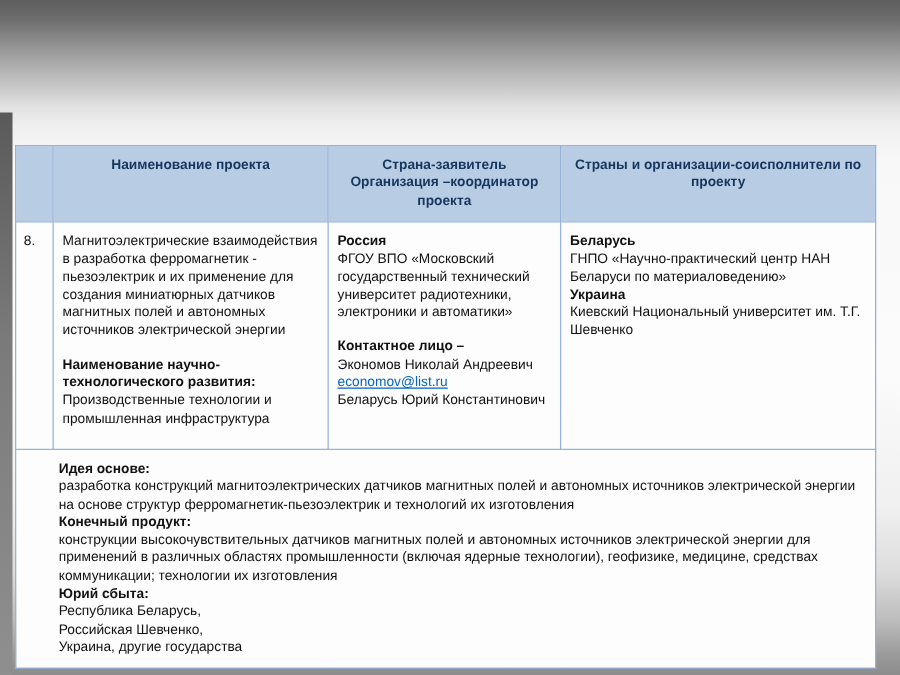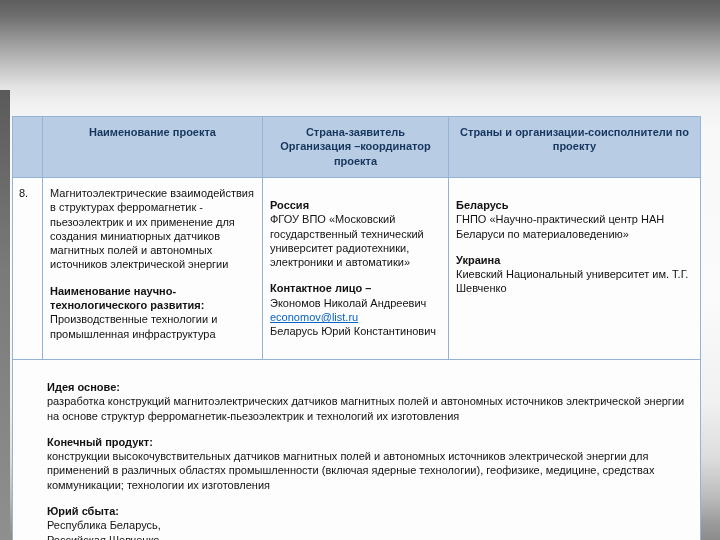--- a/index.html
+++ b/index.html
@@ -38,22 +38,22 @@
     background:var(--header-bg, #b8cce4);
     color:var(--header-text, #17365d);
     font-weight:bold;
     text-align:center;
     height:44px;
   }
   .body-row td{height:165px;background:#fdfdfd;}
   td.num{padding-left:6px;}
   td.bottom{height:158px;padding-left:34px;background:#fdfdfd;}
   p{margin:0;}
-  .b{font-weight:bold;margin-top:12px;}
-  .gap{}
+  .b{font-weight:bold;}
+  .gap{margin-top:13px;}
   .pre{white-space:pre-line;}
   a.email{color:var(--link, #0563c1);text-decoration:underline;cursor:pointer;}
 </style>
 </head>
 <body>
 
 <div class="slide">
   <div class="left-strip"></div>
 
   <div class="table-wrap">
@@ -71,21 +71,21 @@
           <th class="pre">Страна-заявитель
 Организация –координатор
 проекта</th>
           <th>Страны и организации-соисполнители по проекту</th>
         </tr>
       </thead>
       <tbody>
         <tr class="body-row">
           <td class="num">8.</td>
           <td>
-            <p>Магнитоэлектрические взаимодействия в структурах ферромагнетик - пьезоэлектрик и их применение для создания миниатюрных датчиков магнитных полей и автономных источников электрической энергии</p>
+            <p>Магнитоэлектрические взаимодействия в разработка ферромагнетик - пьезоэлектрик и их применение для создания миниатюрных датчиков магнитных полей и автономных источников электрической энергии</p>
             <p class="b gap">Наименование научно-технологического развития:</p>
             <p>Производственные технологии и промышленная инфраструктура</p>
           </td>
           <td>
             <p class="b">Россия</p>
             <p>ФГОУ ВПО «Московский государственный технический университет радиотехники, электроники и автоматики»</p>
             <p class="b gap">Контактное лицо –</p>
             <p>Экономов Николай Андреевич</p>
             <p><a class="email" href="#">economov@list.ru</a></p>
             <p>Беларусь Юрий Константинович</p>

